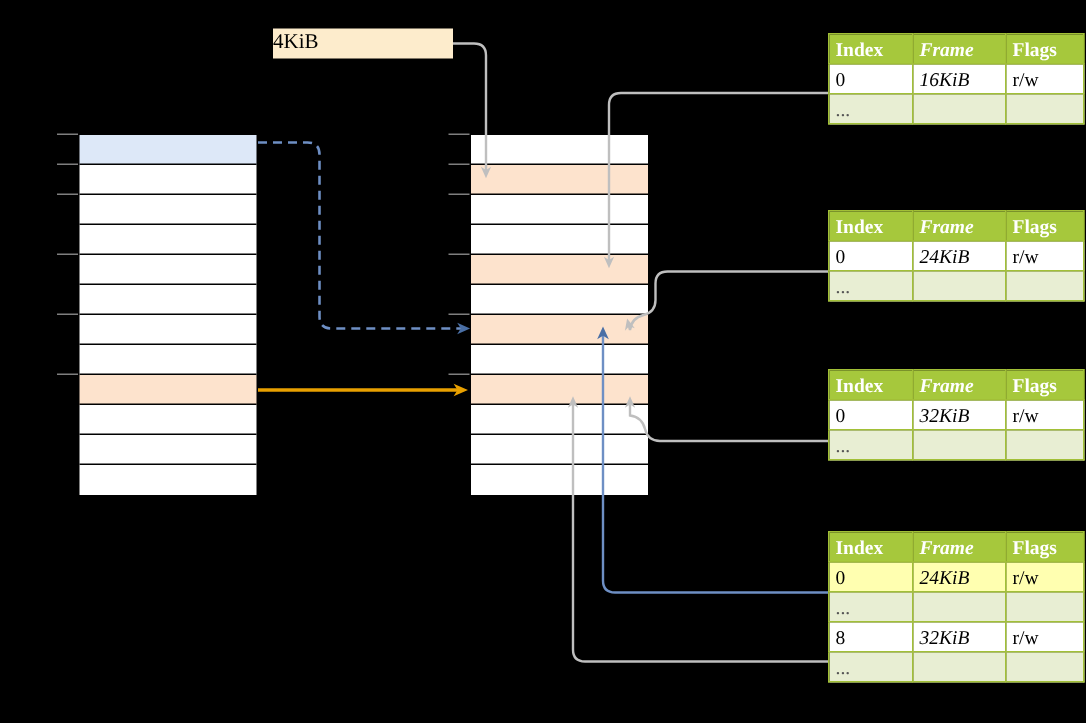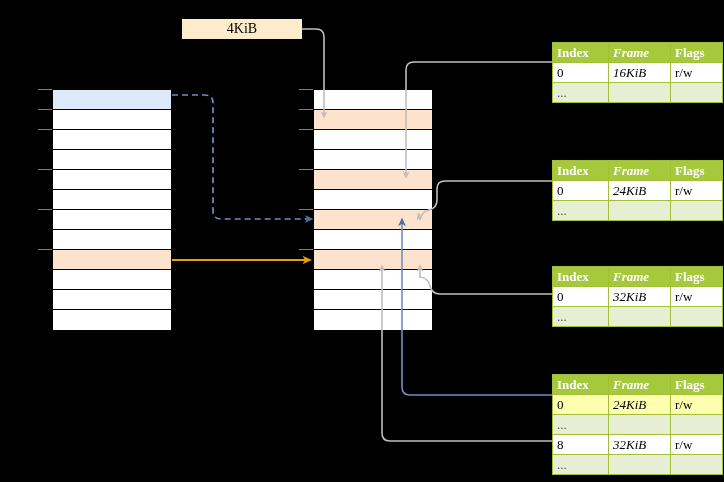--- a/index.html
+++ b/index.html
@@ -13,26 +13,26 @@
           border-bottom:1px solid #000;}
   .memrow:last-child{border-bottom:none;}
   .memrow.blue{background:#dde8f8;}
   .memrow.peach{background:#fde3cd;}
 
   
   .tick{position:absolute;height:1px;background:#7f7f7f;width:14px;}
 
   
   .sizelabel{position:absolute;box-sizing:border-box;background:#fdeccc;
-             color:#000;text-align:center;font-size:14px;line-height:20px;
+             color:#000;font-size:14px;line-height:20px;
              height:20px;}
 
   
   .ptable{position:absolute;border-collapse:collapse;
-          background:#000;margin-top:20px;}
+          background:#000;}
   .ptable td,.ptable th{border:1px solid #a2c037;
         font-size:13px;padding:1px 4px;height:20px;box-sizing:border-box;
         font-family:"Liberation Serif","DejaVu Serif",serif;color:#000;
         text-align:left;vertical-align:middle;white-space:nowrap;}
   .ptable th{background:#a6c83c;color:#ffffff;font-weight:bold;}
   .ptable td.alt{background:#e8eed3;color:#555;}
   .ptable td.plain{background:#ffffff;}
   .ptable td.hl{background:#ffffb0;}
   .col-index{width:56px;}
   .col-frame{width:62px;font-style:italic;}

